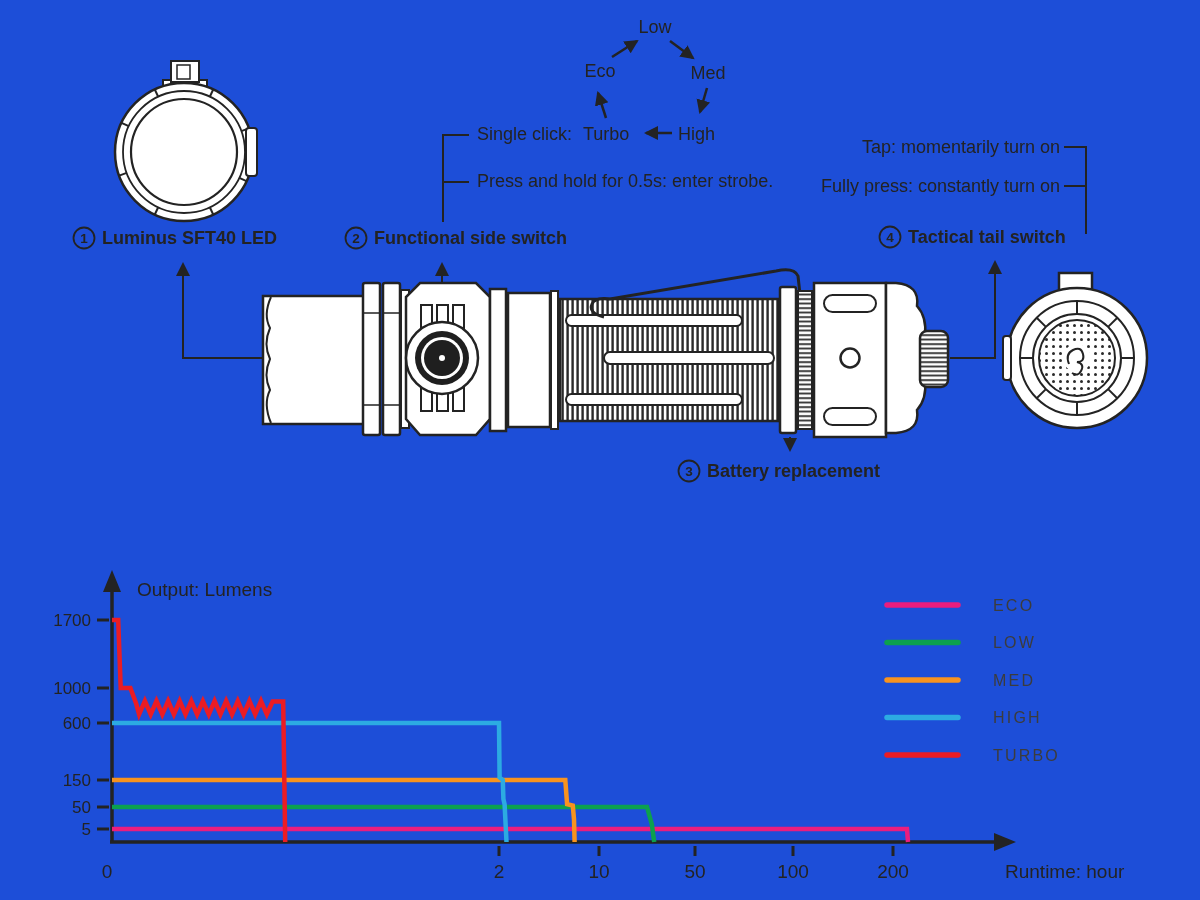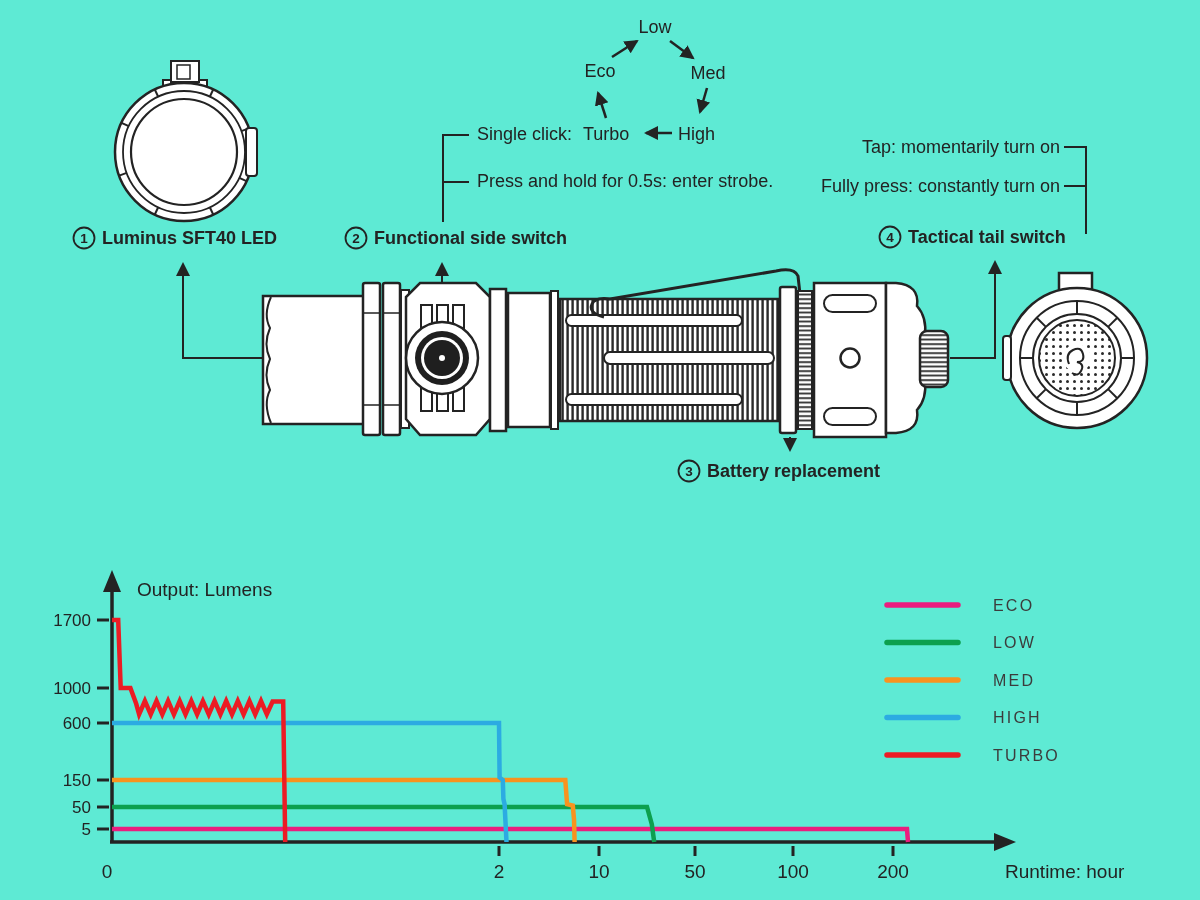--- a/index.html
+++ b/index.html
@@ -1,16 +1,16 @@
 <!DOCTYPE html>
 <html><head>
 <meta charset="utf-8">
 <style>
   html,body{margin:0;padding:0;background:#ffffff;width:1200px;height:900px;overflow:hidden;}
-  #stage{position:relative;width:1200px;height:900px;background:#5eead4;}
+  #stage{position:relative;width:1200px;height:900px;background:#1d4ed8;}
   svg{position:absolute;left:0;top:0;}
   .ft{font-family:"Liberation Sans","DejaVu Sans",sans-serif;fill:#232323;}
   .f17{font-size:17px;}
   .f18{font-size:18px;}
   .f19{font-size:19px;}
   .bold{font-weight:bold;}
   .numt{font-size:13.5px;font-weight:bold;}
   .legendt{font-size:16px;letter-spacing:2.2px;fill:#3c3c3c;}
   .ln{stroke:#232323;fill:none;}
   .lnf{stroke:#232323;fill:#ffffff;}

